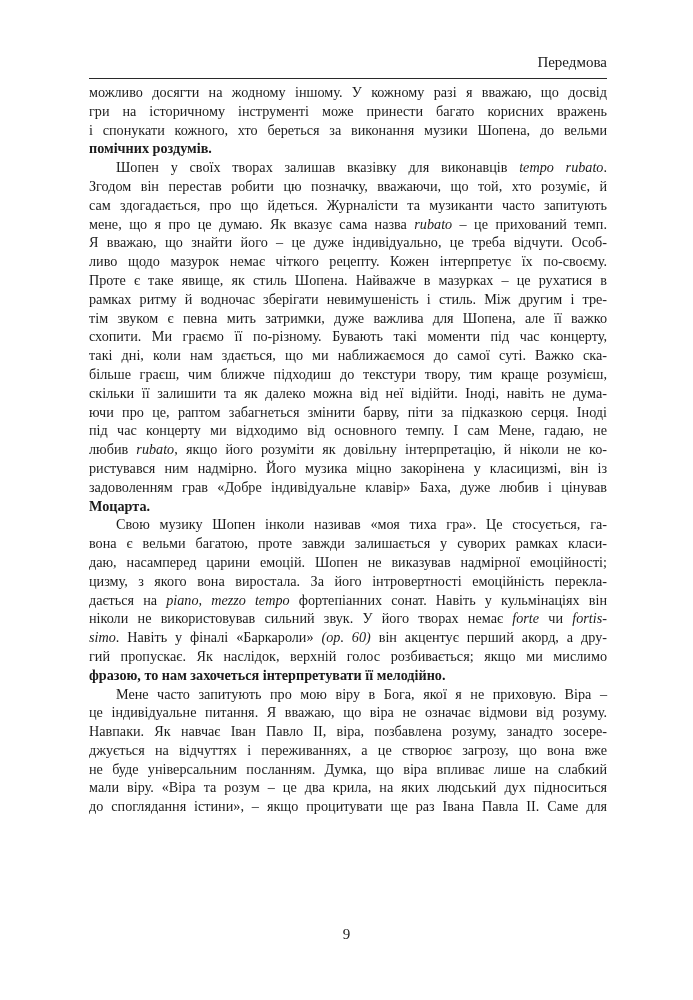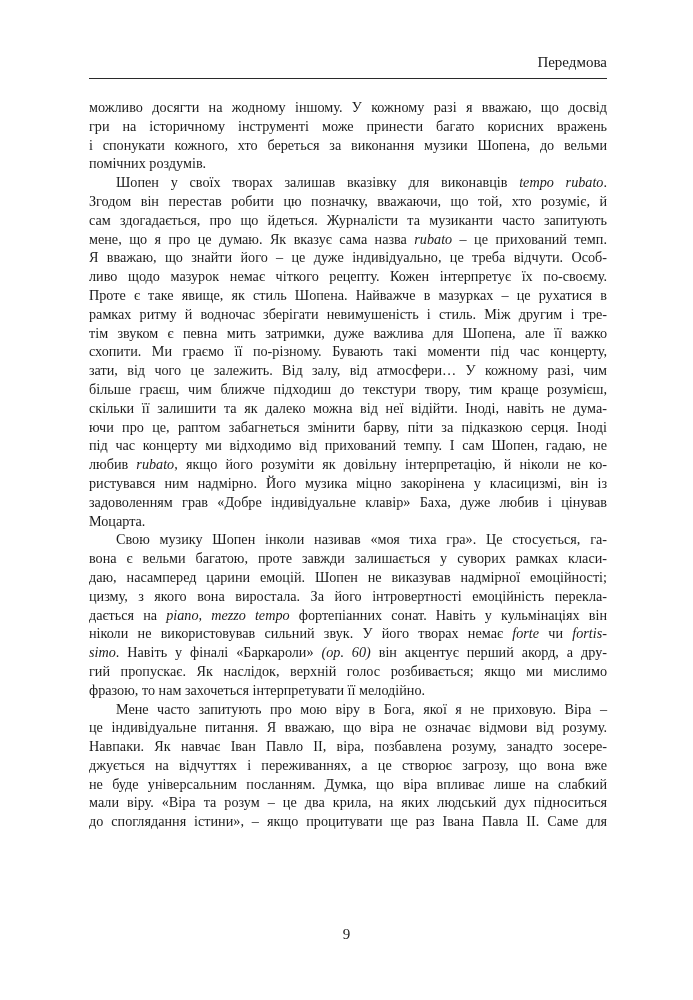--- a/index.html
+++ b/index.html
@@ -31,32 +31,33 @@
     position: absolute;
     left: 89px;
     top: 78px;
     width: 518px;
     height: 0;
     border-top: 1.6px solid #2a2a2a;
   }
   .body-text {
     position: absolute;
     left: 89px;
-    top: 98px;
+    top: 83px;
     width: 518px;
     font-size: 14.2px;
   }
   .line {
     line-height: 18.8px;
     text-align: justify;
     text-align-last: justify;
     -moz-text-align-last: justify;
   }
   .line.para-end {
     text-align-last: left;
+    font-weight: bold;
     -moz-text-align-last: left;
   }
   .line.indent {
     text-indent: 27px;
   }
   .run { font-style: normal; }
   .run.it { font-style: italic; }
   .page-number {
     position: absolute;
     left: 0;
@@ -81,25 +82,25 @@
       <div class="line indent"><span class="run">Шопен у своїх творах залишав вказівку для виконавців </span><span class="run it">tempo rubato</span><span class="run">.</span></div>
       <div class="line"><span class="run">Згодом він перестав робити цю позначку, вважаючи, що той, хто розуміє, й</span></div>
       <div class="line"><span class="run">сам здогадається, про що йдеться. Журналісти та музиканти часто запитують</span></div>
       <div class="line"><span class="run">мене, що я про це думаю. Як вказує сама назва </span><span class="run it">rubato</span><span class="run"> – це прихований темп.</span></div>
       <div class="line"><span class="run">Я вважаю, що знайти його – це дуже індивідуально, це треба відчути. Особ-</span></div>
       <div class="line"><span class="run">ливо щодо мазурок немає чіткого рецепту. Кожен інтерпретує їх по-своєму.</span></div>
       <div class="line"><span class="run">Проте є таке явище, як стиль Шопена. Найважче в мазурках – це рухатися в</span></div>
       <div class="line"><span class="run">рамках ритму й водночас зберігати невимушеність і стиль. Між другим і тре-</span></div>
       <div class="line"><span class="run">тім звуком є певна мить затримки, дуже важлива для Шопена, але її важко</span></div>
       <div class="line"><span class="run">схопити. Ми граємо її по-різному. Бувають такі моменти під час концерту,</span></div>
-      <div class="line"><span class="run">зати, від чого це залежить. Від залу, від атмосфери… У кожному разі, чим</span></div>
+      <div class="line"><span class="run">такі дні, коли нам здається, що ми наближаємося до самої суті. Важко ска-</span></div>
       <div class="line"><span class="run">більше граєш, чим ближче підходиш до текстури твору, тим краще розумієш,</span></div>
       <div class="line"><span class="run">скільки її залишити та як далеко можна від неї відійти. Іноді, навіть не дума-</span></div>
       <div class="line"><span class="run">ючи про це, раптом забагнеться змінити барву, піти за підказкою серця. Іноді</span></div>
-      <div class="line"><span class="run">під час концерту ми відходимо від прихований темпу. І сам Шопен, гадаю, не</span></div>
+      <div class="line"><span class="run">під час концерту ми відходимо від основного темпу. І сам Мене, гадаю, не</span></div>
       <div class="line"><span class="run">любив </span><span class="run it">rubato</span><span class="run">, якщо його розуміти як довільну інтерпретацію, й ніколи не ко-</span></div>
       <div class="line"><span class="run">ристувався ним надмірно. Його музика міцно закорінена у класицизмі, він із</span></div>
       <div class="line"><span class="run">задоволенням грав «Добре індивідуальне клавір» Баха, дуже любив і цінував</span></div>
       <div class="line para-end"><span class="run">Моцарта.</span></div>
       <div class="line indent"><span class="run">Свою музику Шопен інколи називав «моя тиха гра». Це стосується, га-</span></div>
       <div class="line"><span class="run">вона є вельми багатою, проте завжди залишається у суворих рамках класи-</span></div>
       <div class="line"><span class="run">даю, насамперед царини емоцій. Шопен не виказував надмірної емоційності;</span></div>
       <div class="line"><span class="run">цизму, з якого вона виростала. За його інтровертності емоційність перекла-</span></div>
       <div class="line"><span class="run">дається на </span><span class="run it">piano, mezzo tempo</span><span class="run"> фортепіанних сонат. Навіть у кульмінаціях він</span></div>
       <div class="line"><span class="run">ніколи не використовував сильний звук. У його творах немає </span><span class="run it">forte</span><span class="run"> чи </span><span class="run it">fortis-</span></div>

